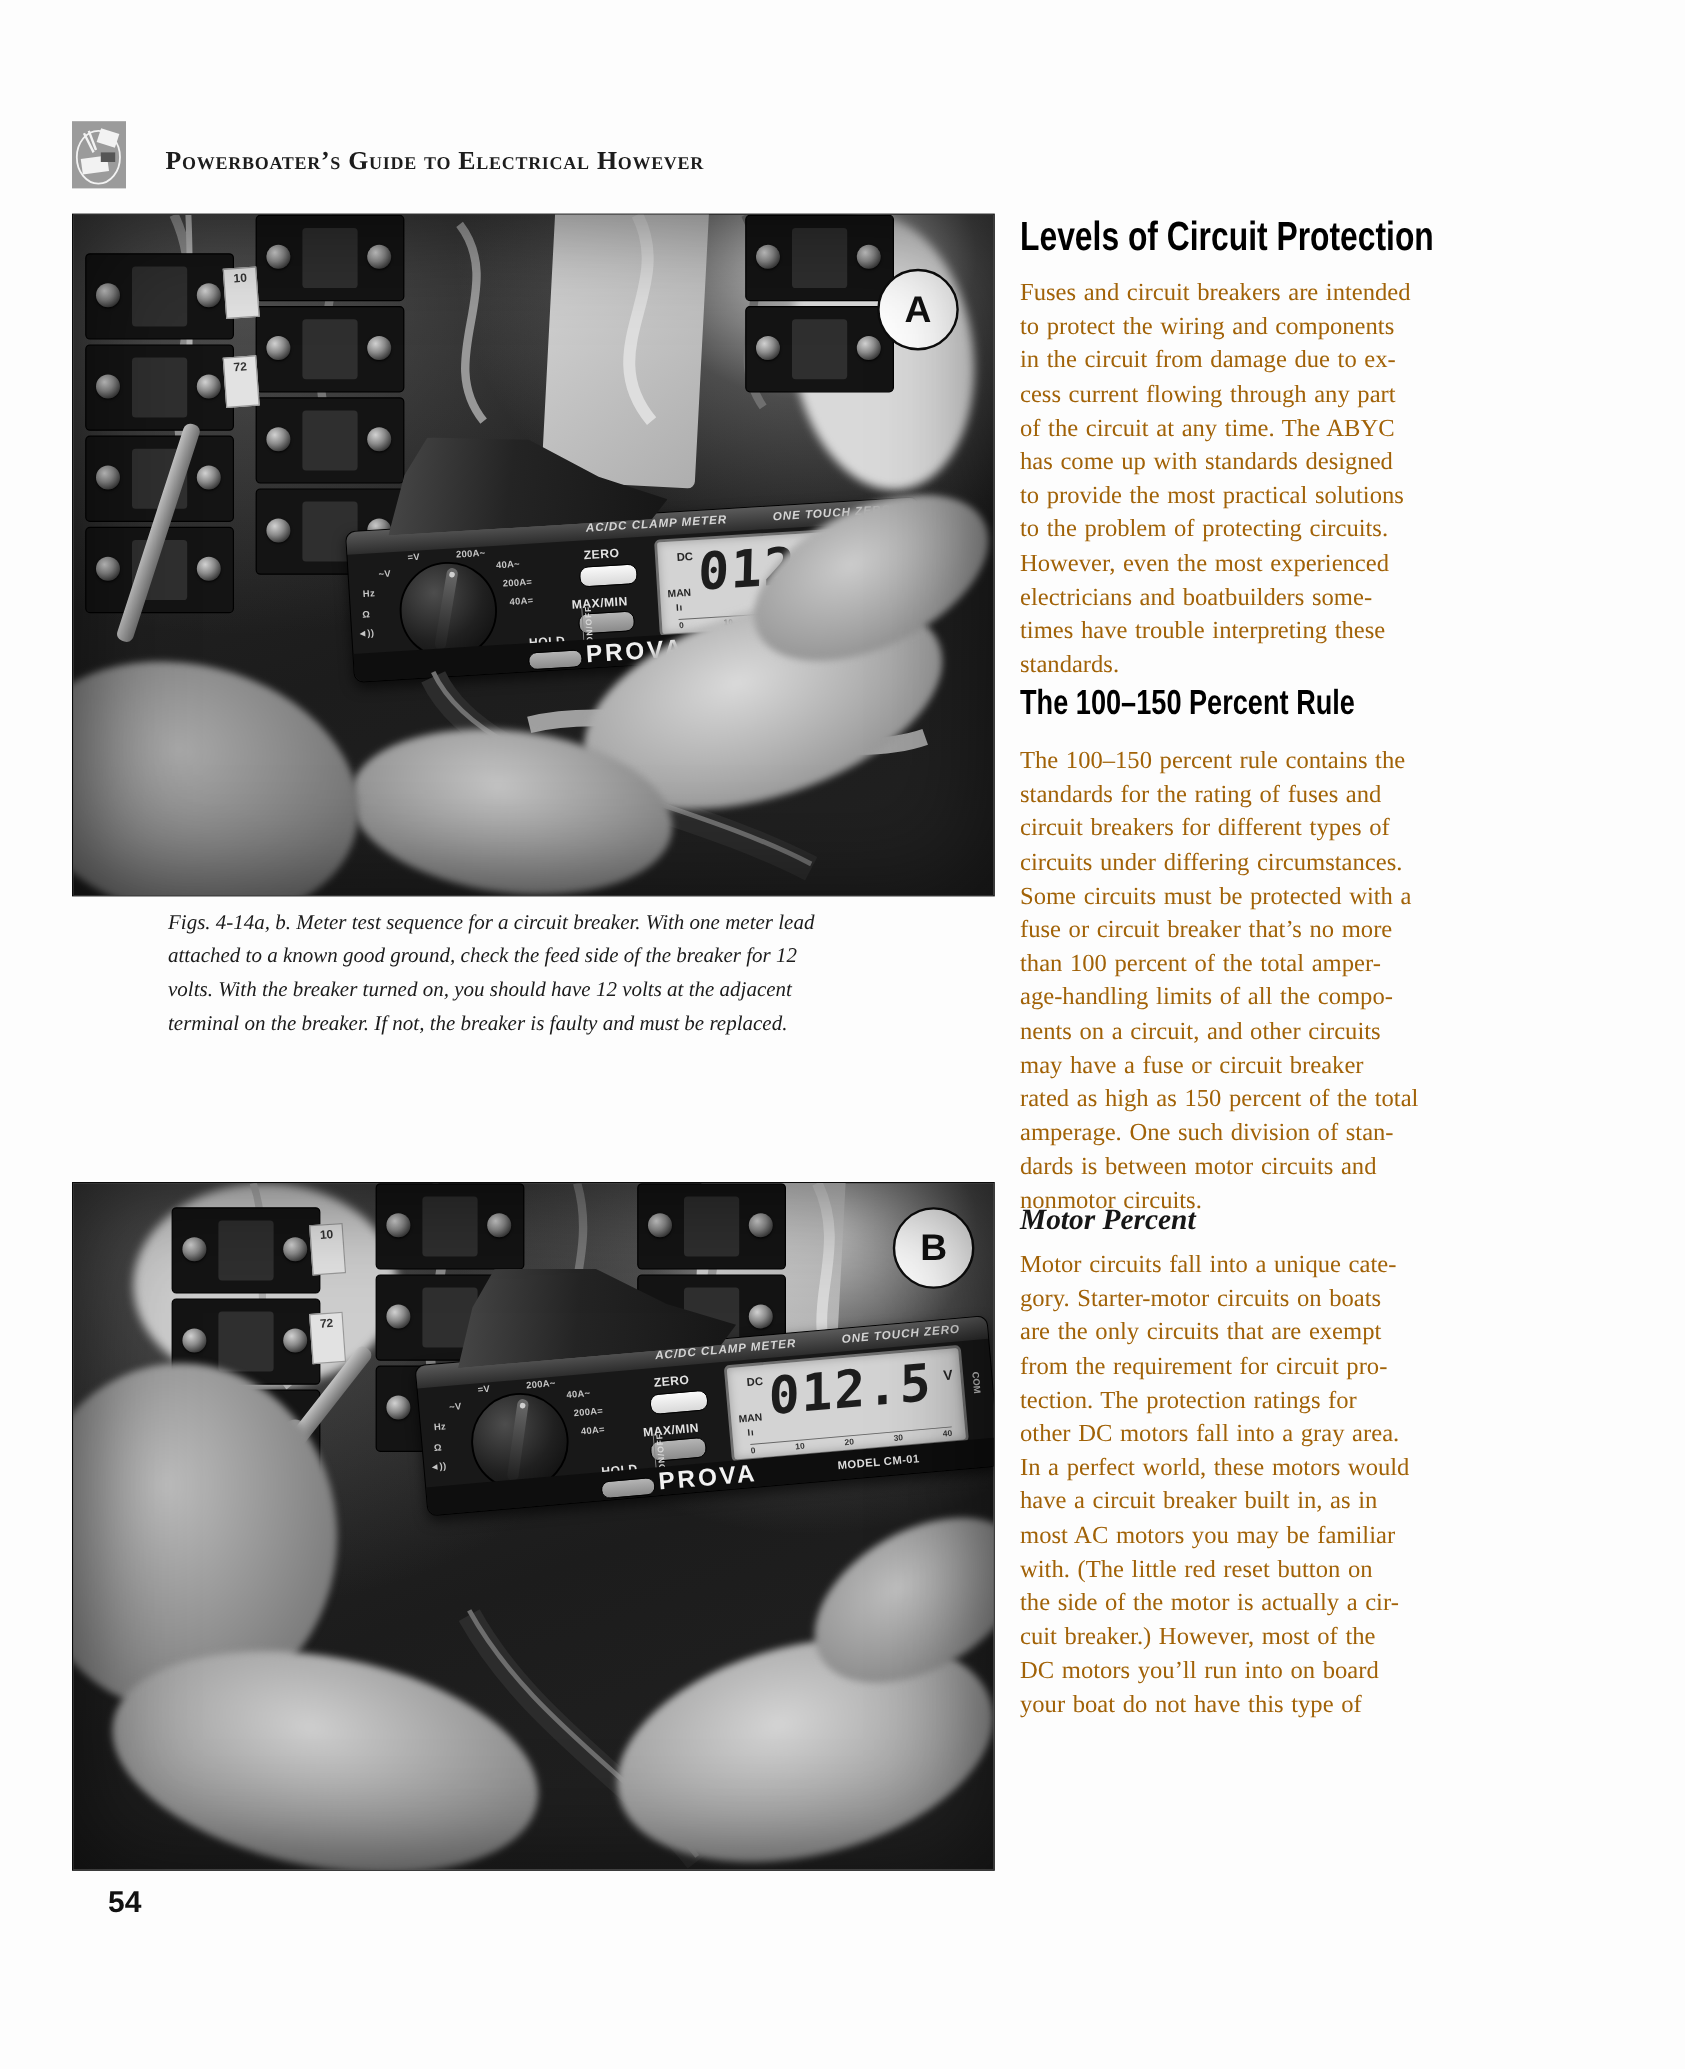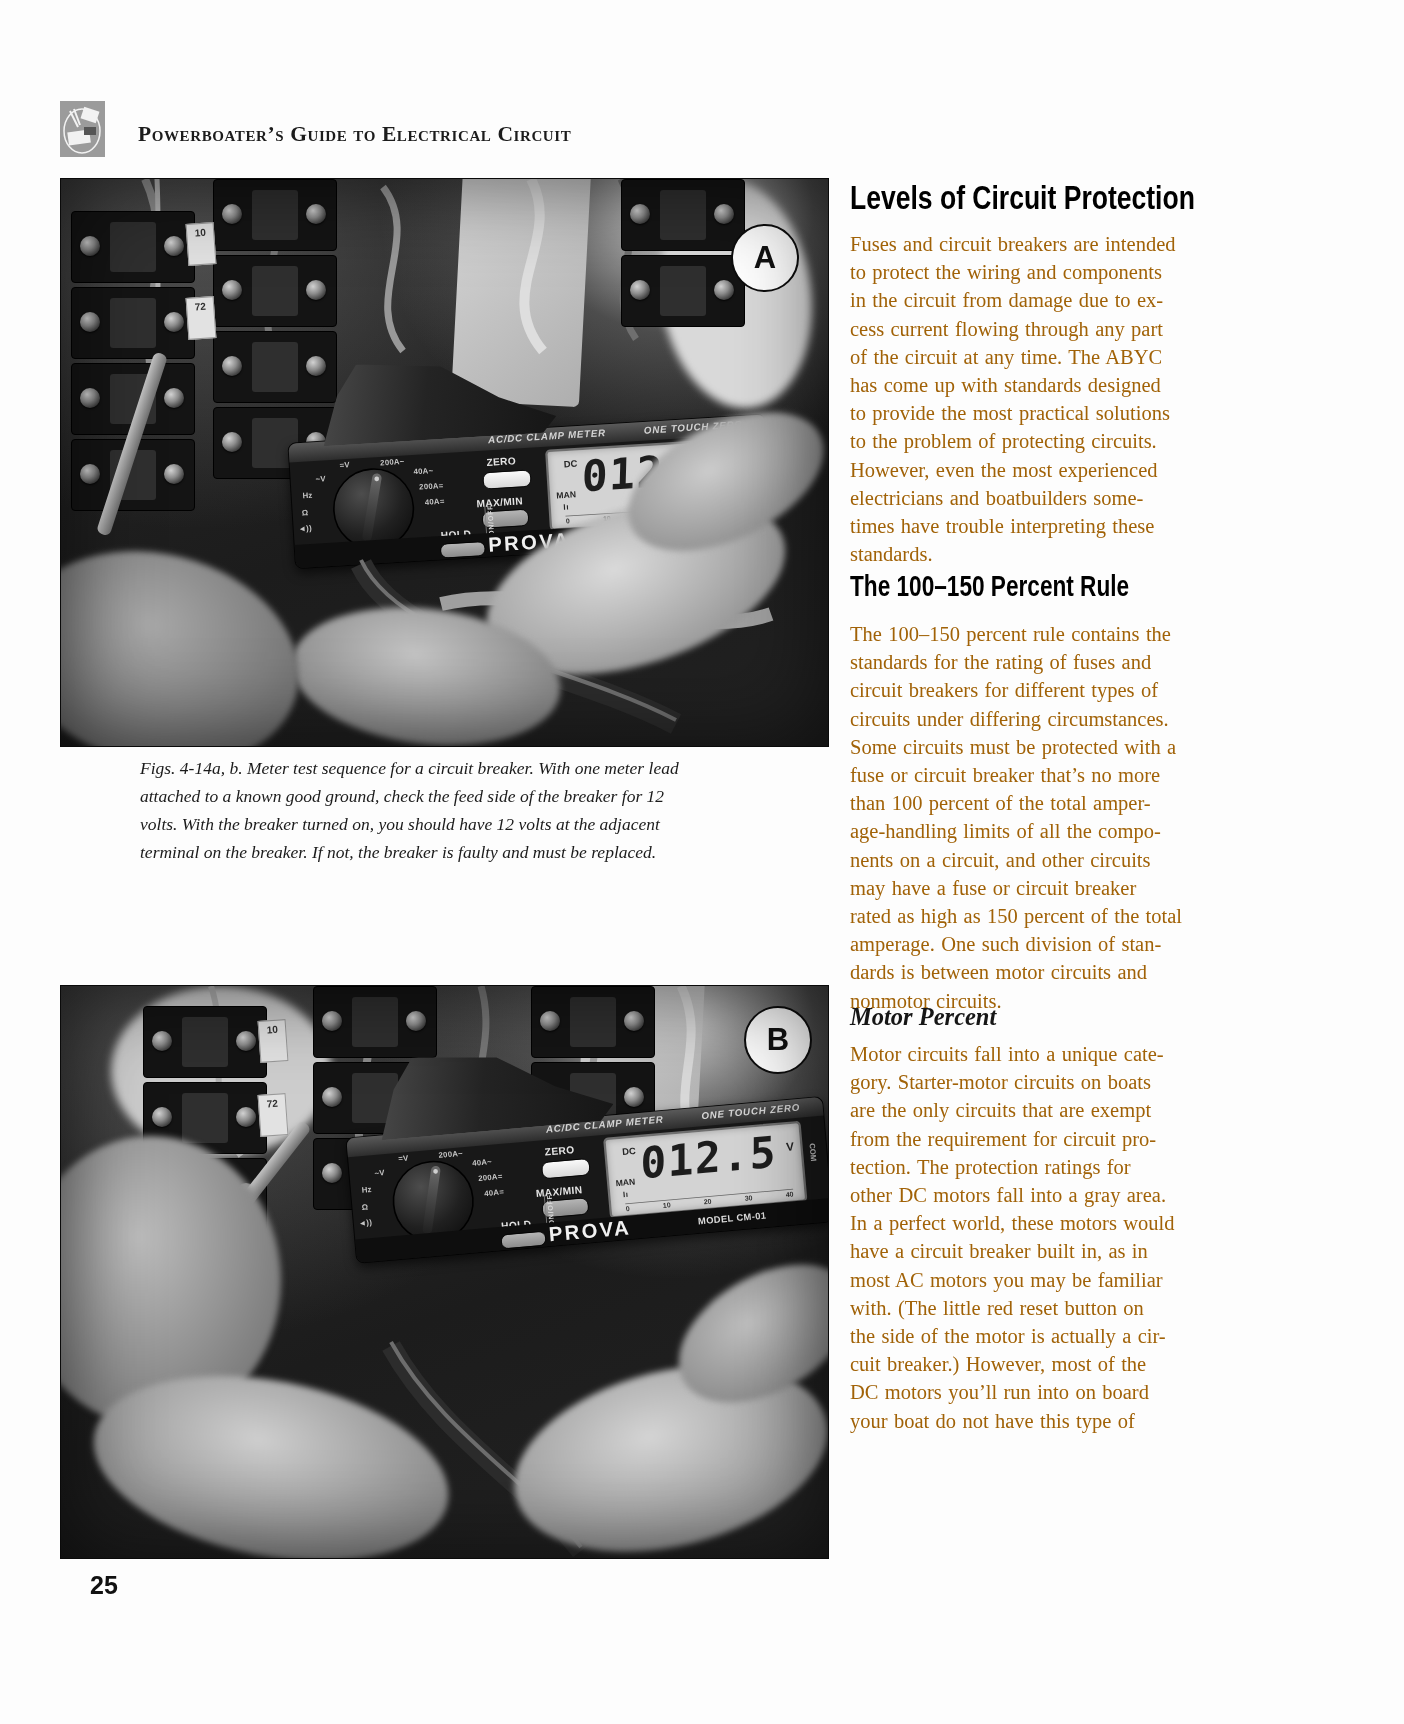--- a/index.html
+++ b/index.html
@@ -120,21 +120,21 @@
 
 <div class="abs header-icon">
   <svg width="45" height="56" viewBox="0 0 45 56">
     <ellipse cx="22" cy="30" rx="18" ry="22" fill="none" stroke="#f2f2f2" stroke-width="1.5"></ellipse>
     <rect x="22" y="8" width="16" height="12" fill="#f2f2f2" transform="rotate(18 30 14)"></rect>
     <rect x="8" y="30" width="22" height="13" fill="#f2f2f2" transform="rotate(-8 19 36)"></rect>
     <path d="M10 10 L18 26 M14 8 L20 24" stroke="#f2f2f2" stroke-width="2" fill="none"></path>
     <rect x="24" y="26" width="12" height="8" fill="#555"></rect>
   </svg>
 </div>
-<div class="abs header-title">Powerboater’s Guide to Electrical Circuit</div>
+<div class="abs header-title">Powerboater’s Guide to Electrical However</div>
 
 <div class="abs photo photo-a">
   <div class="blob" style="left:600px;top:0px;width:150px;height:230px;background:#d9d9d9;transform:rotate(-8deg);"></div>
   <div class="wpanel" style="left:396px;top:-10px;width:128px;height:235px;"></div>
 
   <svg class="wires" width="767" height="567" viewBox="0 0 767 567">
     <path d="M84,0 C122,80 58,160 108,240" stroke="#8d8d8d" stroke-width="8" fill="none"></path>
     <path d="M212,0 C232,70 182,120 222,195" stroke="#767676" stroke-width="7" fill="none"></path>
     <path d="M322,8 C362,60 300,120 342,172" stroke="#989898" stroke-width="7" fill="none"></path>
     <path d="M470,0 C502,62 432,112 482,172" stroke="#dedede" stroke-width="10" fill="none"></path>
@@ -421,13 +421,13 @@
 other DC motors fall into a gray area.
 In a perfect world, these motors would
 have a circuit breaker built in, as in
 most AC motors you may be familiar
 with. (The little red reset button on
 the side of the motor is actually a cir-
 cuit breaker.) However, most of the
 DC motors you’ll run into on board
 your boat do not have this type of</div>
 
-<div class="abs page-number">25</div>
+<div class="abs page-number">54</div>
 
 </body></html>

